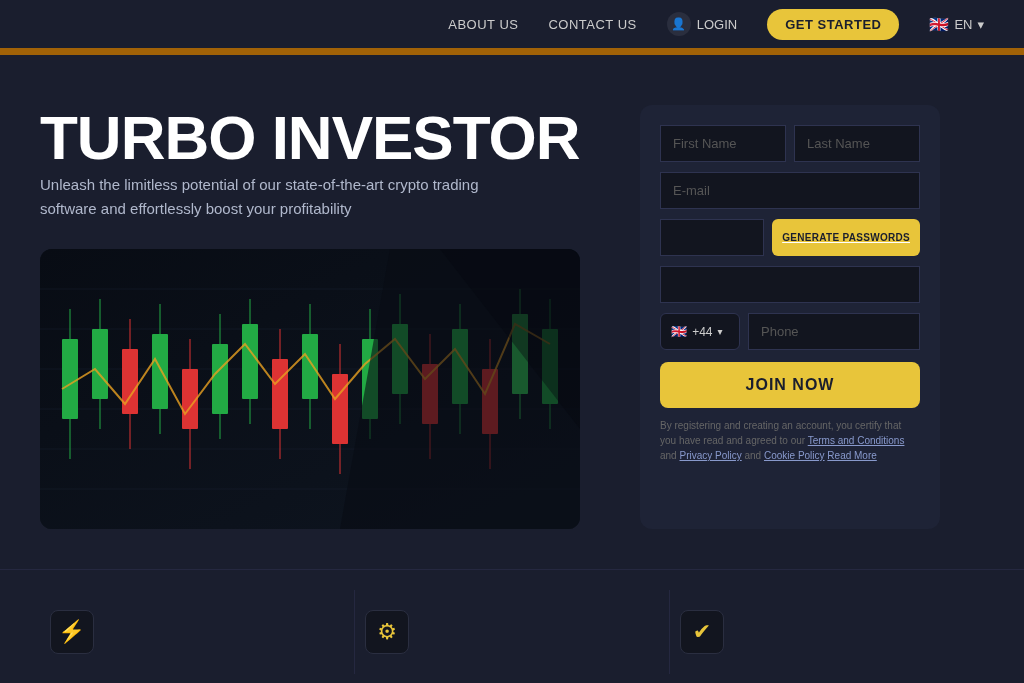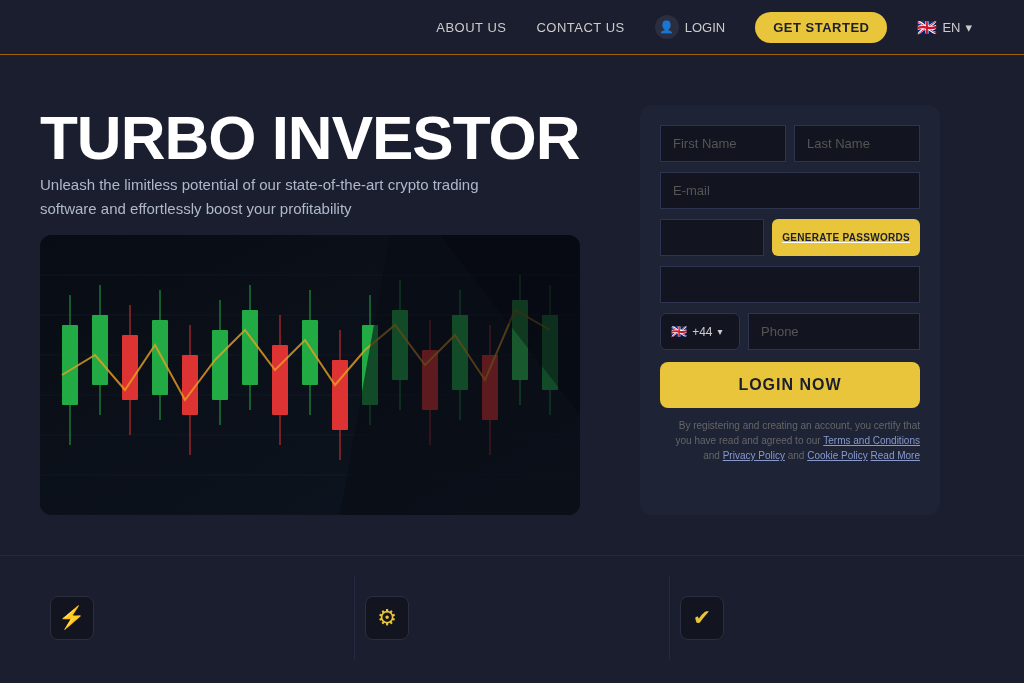--- a/index.html
+++ b/index.html
@@ -10,24 +10,24 @@
       width: 1024px;
       min-height: 683px;
       overflow-x: hidden;
     }
 
     
     nav {
       display: flex;
       align-items: center;
       justify-content: flex-end;
-      padding: 0 52px;
+      padding: 0 40px;
       height: 55px;
       background-color: #1a1e2e;
-      border-bottom: 1px solid #a16207;
+      border-bottom: 7px solid #a16207;
       gap: 30px;
     }
     .nav-link {
       color: #ccc;
       text-decoration: none;
       font-size: 13px;
       font-weight: 500;
       letter-spacing: 0.5px;
       cursor: pointer;
     }
@@ -90,21 +90,21 @@
       line-height: 1.05;
       color: #ffffff;
       margin-bottom: 3px;
       letter-spacing: -1px;
     }
     .hero-subtitle {
       font-size: 15px;
       color: #b0b8cc;
       line-height: 1.6;
       max-width: 460px;
-      margin-bottom: 14px;
+      margin-bottom: 28px;
     }
     .hero-image-container {
       width: 540px;
       height: 280px;
       border-radius: 12px;
       overflow: hidden;
       background: #0d1117;
       position: relative;
     }
     .chart-bg {
@@ -199,21 +199,21 @@
       padding: 14px;
       cursor: pointer;
       width: 100%;
       letter-spacing: 1px;
       margin-top: 2px;
     }
     .form-disclaimer {
       font-size: 10px;
       color: #666;
       line-height: 1.5;
-      text-align: right;
+      text-align: left;
     }
     .form-disclaimer a {
       color: #8899cc;
       text-decoration: underline;
     }
 
     
     .features {
       display: flex;
       padding: 20px 40px 30px;
@@ -357,21 +357,21 @@
     </div>
     <input type="text" class="form-input" style="">
     <div class="phone-row">
       <div class="phone-country">
         <span>🇬🇧</span>
         <span style="font-size:12px;">+44</span>
         <span style="font-size:10px;">▾</span>
       </div>
       <input type="tel" class="form-input" placeholder="Phone" style="">
     </div>
-    <button class="btn-join">LOGIN NOW</button>
+    <button class="btn-join">JOIN NOW</button>
     <p class="form-disclaimer">
       <span>By registering and creating an account, you certify that you have read and agreed to our </span><a>Terms and Conditions</a><span> and </span><a>Privacy Policy</a><span> and </span><a>Cookie Policy</a> <a>Read More</a>
     </p>
   </div>
 </div>
 
 <div class="features">
   <div class="feature-item">
     <div class="feature-icon-box">
       <span style="font-size:22px; color:#e8c53a;">⚡</span>

